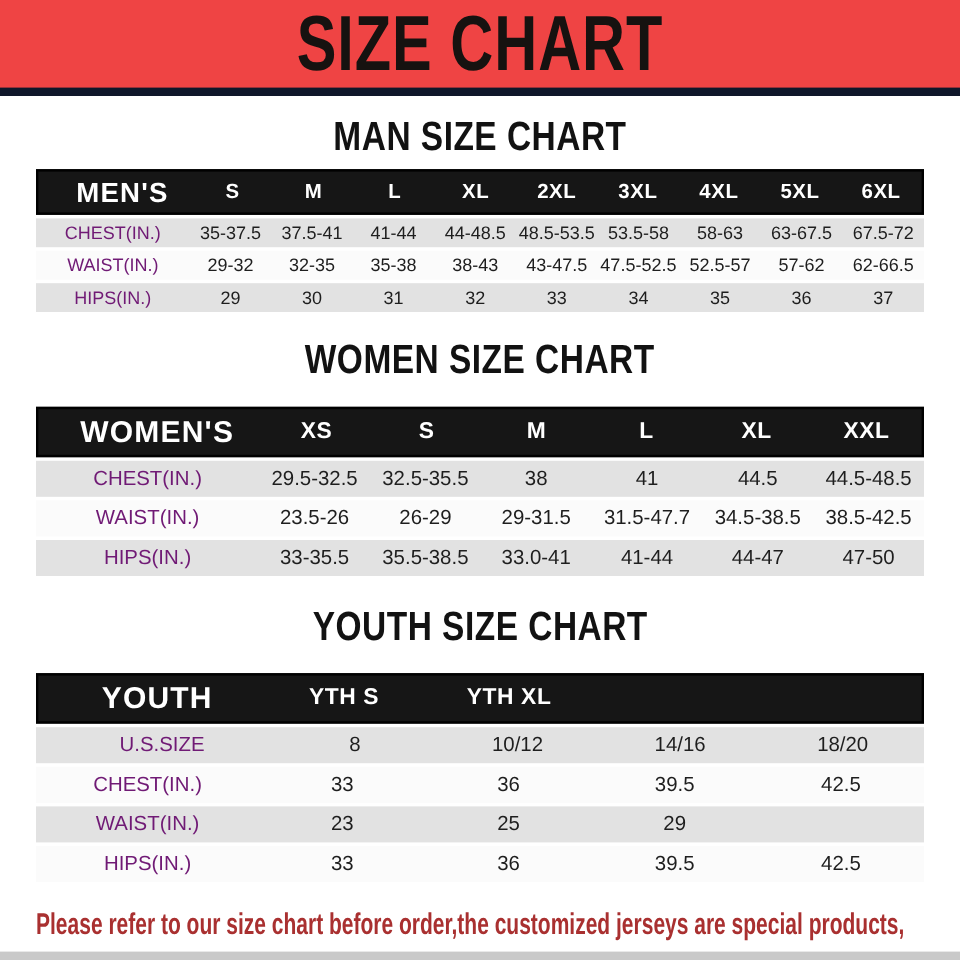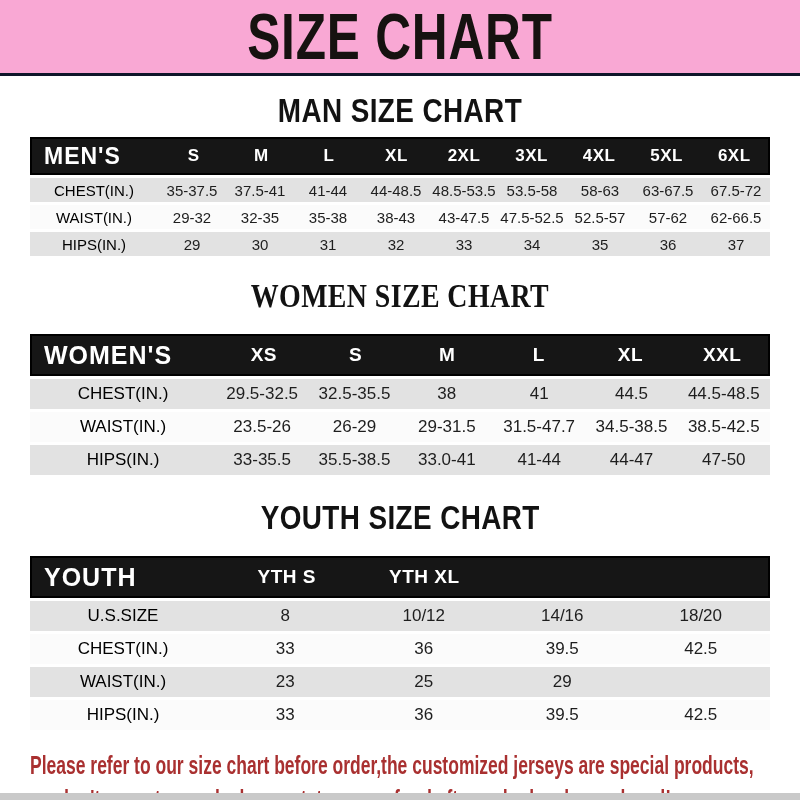--- a/index.html
+++ b/index.html
@@ -8,23 +8,23 @@
     background: #ffffff;
     font-family: "Liberation Sans", sans-serif;
     position: relative;
     overflow: hidden;
     color: #1a1a1a;
   }
 
   
   .banner {
     height: 73px;
-    background: #f9a8d4;
+    background: #ef4444;
     display: flex; align-items: center; justify-content: center;
-    border-bottom: 3px solid #0f172a;
+    border-bottom: 7px solid #0f172a;
   }
   .banner-title {
     display: inline-block;
     font-size: 62px; font-weight: bold;
     color: #161210;
     letter-spacing: 1px;
     transform: scale(0.80, 1.05);
     white-space: nowrap;
   }
 
@@ -34,21 +34,21 @@
     line-height: 40px;
     white-space: nowrap;
   }
   .sec-heading > span {
     display: inline-block;
     font-size: 34px; font-weight: bold; color: #121212;
     transform: scaleX(0.82);
     letter-spacing: 0.5px;
   }
   .section.men   .sec-heading { margin: 14px 0 0; }
-  .section.women .sec-heading { margin: 20px 0 12px; font-family: Liberation Serif, serif; }
+  .section.women .sec-heading { margin: 20px 0 12px; }
   .section.youth .sec-heading { margin: 22px 0 12px; }
 
   
   .sizetable { margin: 0 30px; }
   .section.men   { --label-w: 128px; --head-h: 34px; --row-h: 24px;
                    --head-label: 23px; --head-col: 17px; --cell: 15px; }
   .section.women { --label-w: 186px; --head-h: 38px; --row-h: 30px;
                    --head-label: 25px; --head-col: 19px; --cell: 17px; }
   .section.youth { --label-w: 186px; --head-h: 38px; --row-h: 30px;
                    --head-label: 25px; --head-col: 19px; --cell: 17px; }
@@ -57,33 +57,34 @@
   .thead {
     background: #161616;
     border: 2px solid #000;
     height: var(--head-h);
     color: #fff;
   }
   .th-label {
     font-weight: bold; font-size: var(--head-label);
     padding-left: 12px; letter-spacing: 1px;
     white-space: nowrap;
+    text-align: center;
   }
   .th-col {
     text-align: center; font-weight: bold;
     font-size: var(--head-col); letter-spacing: 0.5px;
   }
   .drow {
     height: var(--row-h);
     margin-top: 3px;
     font-size: var(--cell);
   }
   .drow.grey  { background: #E2E2E2; }
   .drow.white { background: #FBFBFB; }
-  .d-label { text-align: center; white-space: nowrap; color: #000000; }
+  .d-label { text-align: center; white-space: nowrap; color: #701a75; }
   .d-val   { text-align: center; white-space: nowrap; color: #1e1e1e; }
 
   
   .footnote { margin: 18px 0 0 30px; }
   .footnote p {
     margin: 0;
     font-size: 25px; font-weight: bold;
     line-height: 34px;
     color: #A93030;
     transform: scaleX(0.70);
@@ -209,21 +210,21 @@
   <section class="section youth">
     <div class="sec-heading">
       <span>YOUTH SIZE CHART</span>
     </div>
     <div class="sizetable">
         <div class="trow thead" style="grid-template-columns: var(--label-w) repeat(4, 1fr);">
           <div class="th-label">YOUTH</div>
           <div class="th-col">YTH S</div>
           <div class="th-col">YTH XL</div>
         </div>
-        <div class="trow drow grey" style="grid-template-columns: var(--label-w) repeat(4, 1fr);">
+        <div class="trow drow grey" style="grid-template-columns: var(--label-w) repeat(4, 1fr); padding-left: 12px;">
           <div class="d-label">U.S.SIZE</div>
           <div class="d-val">8</div>
           <div class="d-val">10/12</div>
           <div class="d-val">14/16</div>
           <div class="d-val">18/20</div>
         </div>
         <div class="trow drow white" style="grid-template-columns: var(--label-w) repeat(4, 1fr);">
           <div class="d-label">CHEST(IN.)</div>
           <div class="d-val">33</div>
           <div class="d-val">36</div>

